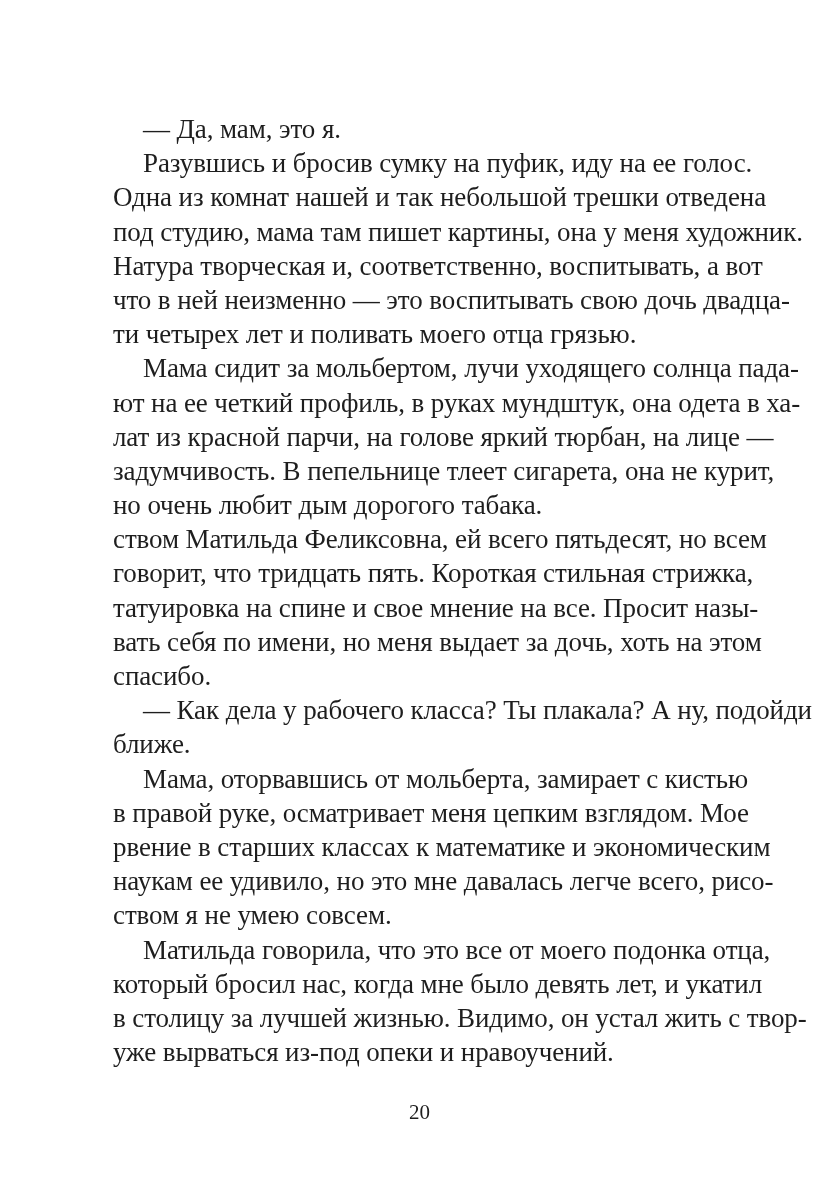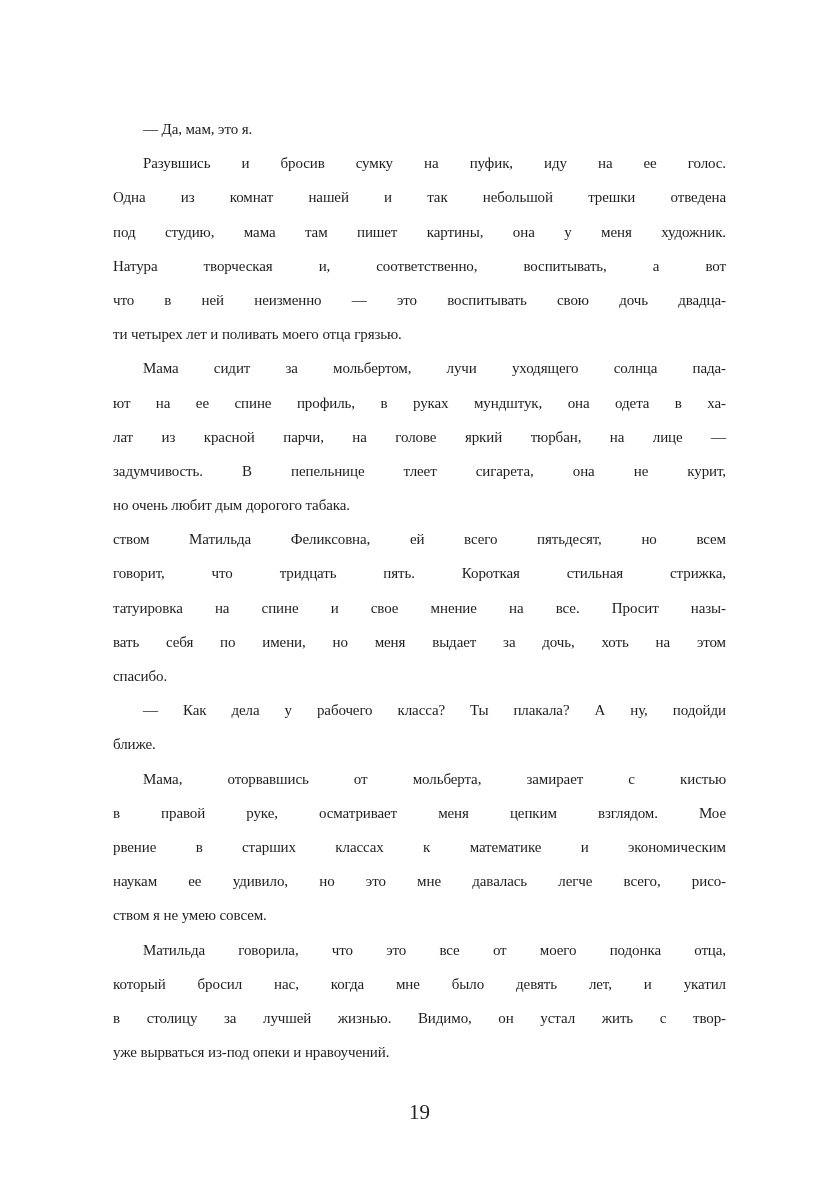--- a/index.html
+++ b/index.html
@@ -18,21 +18,21 @@
   .page {
     position: absolute;
     left: 113px;
     top: 112px;
     width: 613px;
   }
   .line {
     display: block;
     height: 34.2px;
     line-height: 34.2px;
-    font-size: 15px;
+    font-size: 27px;
     white-space: nowrap;
     text-align: justify;
     text-align-last: justify;
     letter-spacing: -0.1px;
   }
   .line.indent {
     padding-left: 30px;
   }
   .line.last {
     text-align-last: left;
@@ -60,21 +60,21 @@
     <span class="line indent">Разувшись и бросив сумку на пуфик, иду на ее голос.</span>
     <span class="line">Одна из комнат нашей и так небольшой трешки отведена</span>
     <span class="line">под студию, мама там пишет картины, она у меня художник.</span>
     <span class="line">Натура творческая и, соответственно, воспитывать, а вот</span>
     <span class="line">что в ней неизменно — это воспитывать свою дочь двадца-</span>
     <span class="line last">ти четырех лет и поливать моего отца грязью.</span>
   </div>
 
   <div>
     <span class="line indent">Мама сидит за мольбертом, лучи уходящего солнца пада-</span>
-    <span class="line">ют на ее спине профиль, в руках мундштук, она одета в ха-</span>
+    <span class="line">ют на ее четкий профиль, в руках мундштук, она одета в ха-</span>
     <span class="line">лат из красной парчи, на голове яркий тюрбан, на лице —</span>
     <span class="line">задумчивость. В пепельнице тлеет сигарета, она не курит,</span>
     <span class="line last">но очень любит дым дорогого табака.</span>
   </div>
 
   <div>
     <span class="line">ством Матильда Феликсовна, ей всего пятьдесят, но всем</span>
     <span class="line">говорит, что тридцать пять. Короткая стильная стрижка,</span>
     <span class="line">татуировка на спине и свое мнение на все. Просит назы-</span>
     <span class="line">вать себя по имени, но меня выдает за дочь, хоть на этом</span>
@@ -95,13 +95,13 @@
   </div>
 
   <div>
     <span class="line indent">Матильда говорила, что это все от моего подонка отца,</span>
     <span class="line">который бросил нас, когда мне было девять лет, и укатил</span>
     <span class="line">в столицу за лучшей жизнью. Видимо, он устал жить с твор-</span>
     <span class="line last">уже вырваться из-под опеки и нравоучений.</span>
   </div>
 </div>
 
-<div class="page-number">19</div>
+<div class="page-number">20</div>
 
 </body></html>

